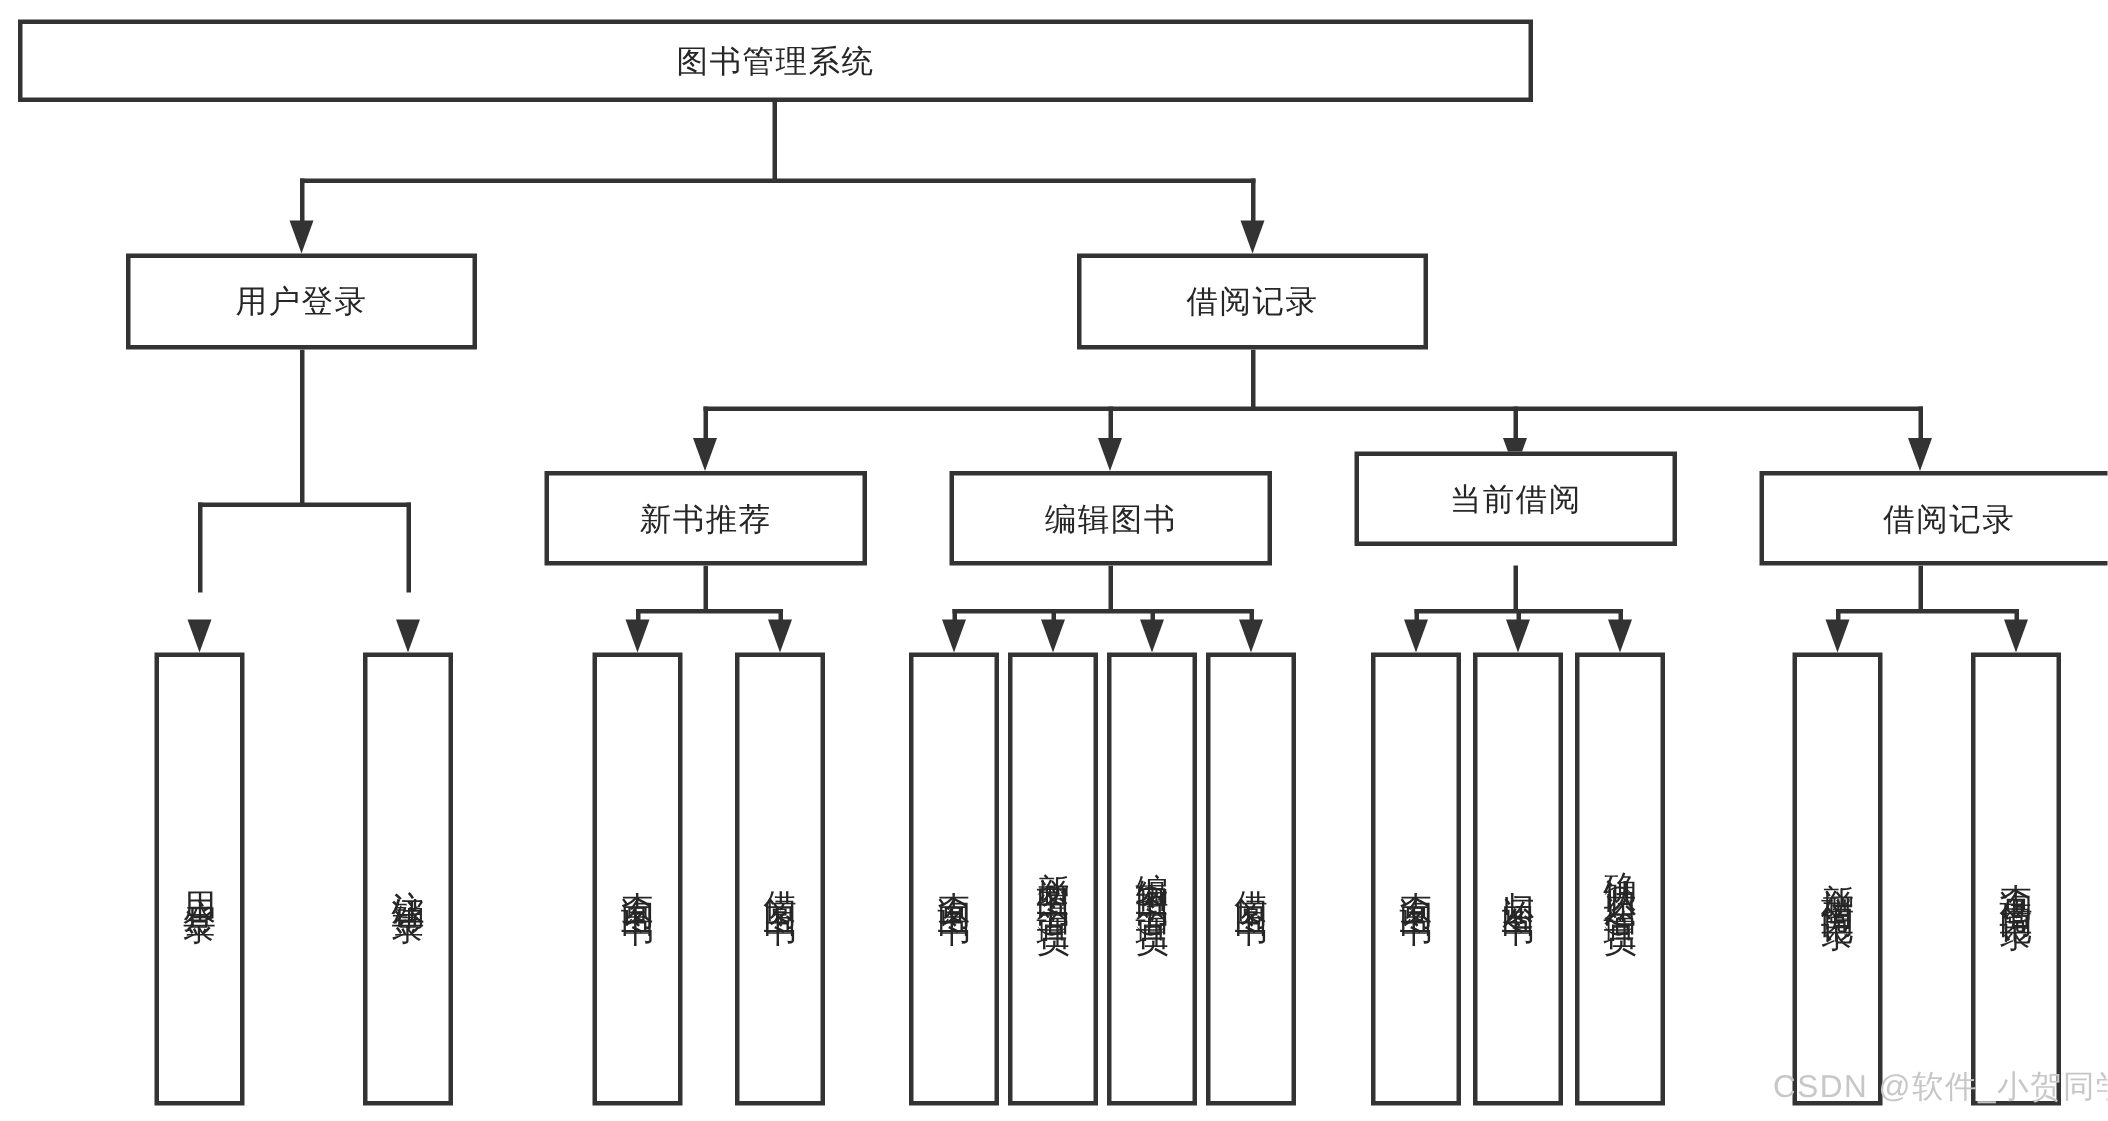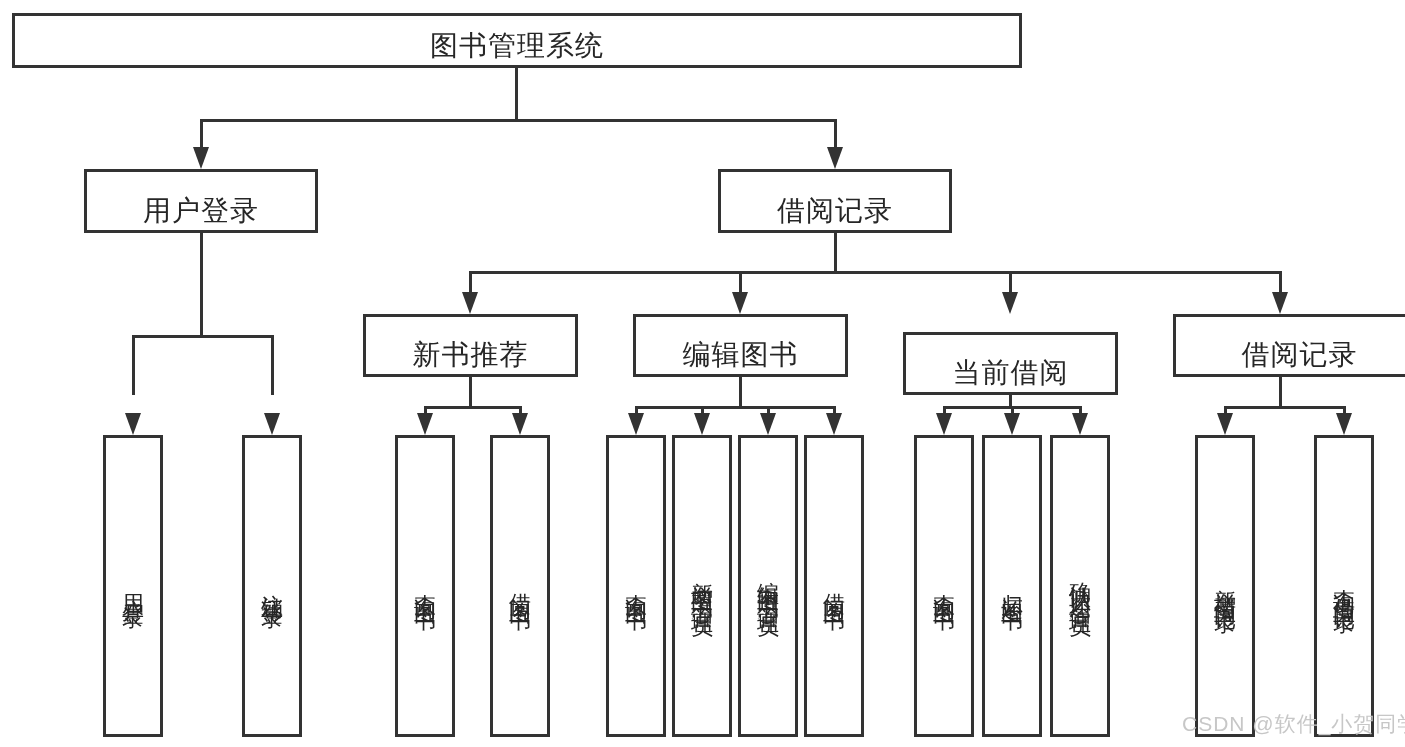--- a/index.html
+++ b/index.html
@@ -6,22 +6,22 @@
   body{
     width:1405px;height:747px;position:relative;overflow:hidden;
     font-family:"Liberation Sans","DejaVu Sans",sans-serif;
     color:#262626;
   }
   .hbox{
     position:absolute;
     background:#ffffff;
     border:3px solid #333333;
     box-sizing:border-box;
-    display:flex;align-items:flex-end;justify-content:center;
-    font-size:28px;
+    display:flex;align-items:center;justify-content:center;
+    font-size:21px;
     letter-spacing:1px;
     z-index:2;
     font-family:Liberation Serif, serif;
   }
   .leaf{
     position:absolute;
     width:60px;height:302px;top:435px;
     background:#ffffff;
     border:3px solid #333333;
     box-sizing:border-box;
@@ -71,21 +71,21 @@
 </div>
 
 <div class="hbox" style="left:363px;top:314px;width:215px;height:63px;">
   <span>新书推荐</span>
 </div>
 
 <div class="hbox" style="left:633px;top:314px;width:215px;height:63px;">
   <span>编辑图书</span>
 </div>
 
-<div class="hbox" style="left:903px;top:332px;width:215px;height:63px;">
+<div class="hbox" style="left:903px;top:301px;width:215px;height:63px;">
   <span>当前借阅</span>
 </div>
 
 <div class="hbox" style="left:1173px;top:314px;width:253px;height:63px;">
   <span>借阅记录</span>
 </div>
 
 <div class="leaf" style="left:103px;">
   <span class="vtext">用户登录</span>
 </div>

